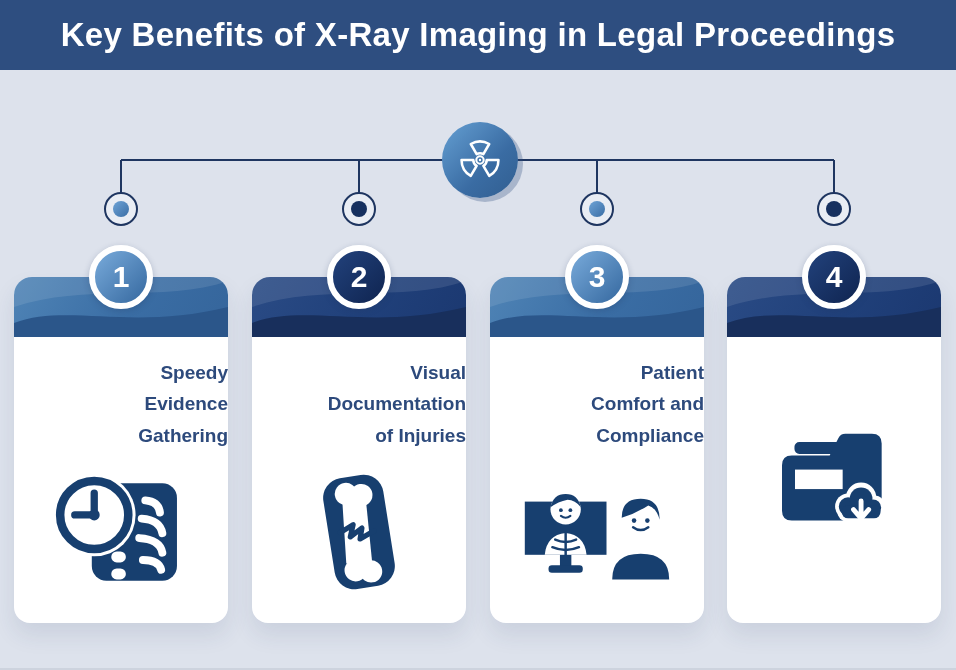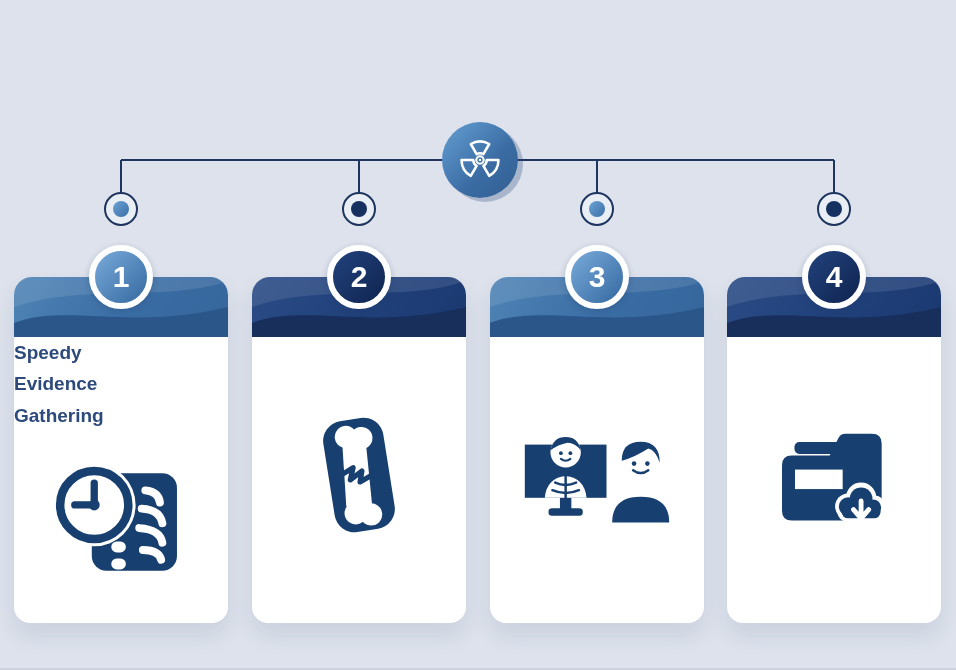--- a/index.html
+++ b/index.html
@@ -63,33 +63,36 @@
   .badge{
     position:absolute;left:50%;top:-32px;transform:translateX(-50%);
     width:52px;height:52px;border-radius:50%;border:6px solid #ffffff;
     display:flex;align-items:center;justify-content:center;
     color:#fff;font-size:30px;font-weight:800;z-index:5;
     box-shadow:0 2px 6px rgba(30,50,90,.25);
   }
   .card--light .badge{background:linear-gradient(135deg,#79abdb,#35689f);}
   .card--dark  .badge{background:linear-gradient(135deg,#22427c,#0f2450);}
   .card-title{
-    text-align:left;color:#2d4a7c;
+    margin-top:20px;text-align:right;color:#2d4a7c;
     font-size:19px;font-weight:700;line-height:1.65;white-space:pre-line;
   }
   .card-icon{
     flex:1;display:flex;align-items:center;justify-content:center;padding-bottom:10px;
   }
   .bottom-strip{position:absolute;left:0;bottom:0;width:956px;height:2px;background:#cdd3de;}
 </style>
 </head>
 <body>
 
 <div class="canvas">
 
+  <div class="header-bar">
+    <h1>Key Benefits of X-Ray Imaging in Legal Proceedings</h1>
+  </div>
 
   <svg class="connector-svg" aria-hidden="true">
     <line x1="121" y1="160" x2="834" y2="160"></line>
     <line x1="121" y1="160" x2="121" y2="194"></line>
     <line x1="359" y1="160" x2="359" y2="194"></line>
     <line x1="597" y1="160" x2="597" y2="194"></line>
     <line x1="834" y1="160" x2="834" y2="194"></line>
   </svg>
 
   <div class="hub">
@@ -153,20 +156,23 @@
 
   <div class="card card-2 card--dark">
     <div class="badge">2</div>
     <div class="card-band">
       <svg viewBox="0 0 214 60" preserveAspectRatio="none">
         <path class="sheen" d="M0 30 C70 6 150 26 214 4 L214 0 L0 0 Z"></path>
         <path class="wave2" d="M0 50 C60 34 130 58 214 40 L214 60 L0 60 Z"></path>
         <path class="wave1" d="M0 46 C52 26 118 54 214 30 L214 60 L0 60 Z"></path>
       </svg>
     </div>
+    <div class="card-title">Visual
+Documentation
+of Injuries</div>
     <div class="card-icon">
       <svg width="140" height="140" viewBox="0 0 120 120">
         <g transform="rotate(-9 60 60)">
           <rect x="34" y="12" width="52" height="96" rx="17" fill="#173f6f"></rect>
           <g fill="#ffffff">
             <circle cx="54" cy="26" r="9.5"></circle>
             <circle cx="67" cy="29" r="9.5"></circle>
             <polygon points="50,32 70,36 67,89 45,85"></polygon>
             <circle cx="52" cy="92" r="9.5"></circle>
             <circle cx="65" cy="95" r="9.5"></circle>
@@ -179,20 +185,23 @@
 
   <div class="card card-3 card--light">
     <div class="badge">3</div>
     <div class="card-band">
       <svg viewBox="0 0 214 60" preserveAspectRatio="none">
         <path class="sheen" d="M0 30 C70 6 150 26 214 4 L214 0 L0 0 Z"></path>
         <path class="wave2" d="M0 50 C60 34 130 58 214 40 L214 60 L0 60 Z"></path>
         <path class="wave1" d="M0 46 C52 26 118 54 214 30 L214 60 L0 60 Z"></path>
       </svg>
     </div>
+    <div class="card-title">Patient
+Comfort and
+Compliance</div>
     <div class="card-icon">
       <svg width="152" height="118" viewBox="0 0 160 120">
         <rect x="4" y="28" width="86" height="56" fill="#173f6f"></rect>
         <rect x="41" y="84" width="12" height="12" fill="#173f6f"></rect>
         <rect x="29" y="95" width="36" height="8" rx="3.5" fill="#173f6f"></rect>
 
         <circle cx="47" cy="36" r="16" fill="#ffffff"></circle>
         <path d="M31 34 q3 -14 16 -14 q13 0 16 14 q-6 -8 -14 -8 q-10 2 -18 8 z" fill="#173f6f"></path>
         <circle cx="42" cy="37" r="2" fill="#173f6f"></circle>
         <circle cx="52" cy="37" r="2" fill="#173f6f"></circle>

